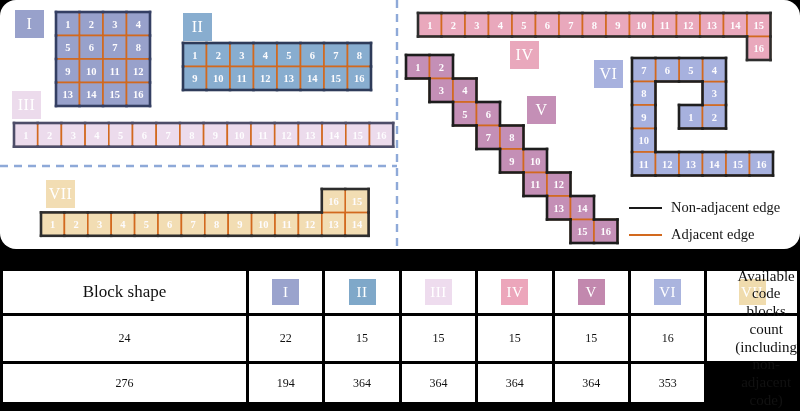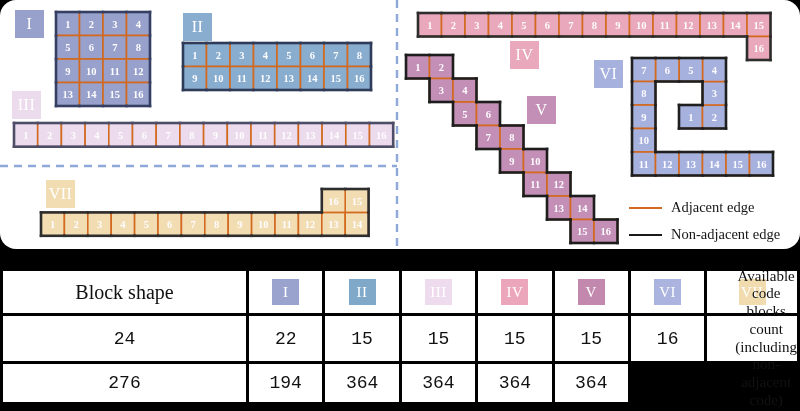--- a/index.html
+++ b/index.html
@@ -26,23 +26,23 @@
     position:absolute;left:0;top:268px;width:800px;height:137px;
     background:#000;display:grid;box-sizing:border-box;
     grid-template-columns:243px repeat(7,1fr);
     grid-template-rows:42px 45px 38px;
     gap:3px;padding:3px;
   }
   .t-cell{
     background:#fff;display:flex;align-items:center;justify-content:center;
     color:#111;text-align:center;flex-direction:column;
   }
-  .t-rowlabel{font-size:20px;}
+  .t-rowlabel{font-size:17px;}
   .t-rowlabel.small{font-size:15px;line-height:1.18;padding-left:28px;}
-  .t-num{font-size:18px;font-family:Liberation Mono, monospace;}
+  .t-num{font-size:12px;}
   .t-chip{
     width:27px;height:26px;display:flex;align-items:center;justify-content:center;
     color:#fff;font-size:15px;letter-spacing:0.5px;
   }
 </style>
 </head>
 <body>
 
 <div class="panel"></div>
 
@@ -498,26 +498,26 @@
       <text x="272.09999999999997" y="41.89999999999999" text-anchor="middle" font-size="10.5" font-weight="700" font-family="&quot;Liberation Serif&quot;,&quot;DejaVu Serif&quot;,serif" fill="#fdfcfe">12</text>
       <text x="295.49999999999994" y="41.89999999999999" text-anchor="middle" font-size="10.5" font-weight="700" font-family="&quot;Liberation Serif&quot;,&quot;DejaVu Serif&quot;,serif" fill="#fdfcfe">13</text>
       <text x="318.9" y="41.89999999999999" text-anchor="middle" font-size="10.5" font-weight="700" font-family="&quot;Liberation Serif&quot;,&quot;DejaVu Serif&quot;,serif" fill="#fdfcfe">14</text>
       <text x="318.9" y="18.5" text-anchor="middle" font-size="10.5" font-weight="700" font-family="&quot;Liberation Serif&quot;,&quot;DejaVu Serif&quot;,serif" fill="#fdfcfe">15</text>
       <text x="295.49999999999994" y="18.5" text-anchor="middle" font-size="10.5" font-weight="700" font-family="&quot;Liberation Serif&quot;,&quot;DejaVu Serif&quot;,serif" fill="#fdfcfe">16</text>
     </svg>
   </div>
 
 <div class="legend">
   <div class="legend-row">
+    <span class="legend-line" id="legend-line-1" style="border-top-color: rgb(26, 26, 26);"></span>
+    <span class="legend-label">Non-adjacent edge</span>
+  </div>
+  <div class="legend-row">
     <span class="legend-line" id="legend-line-0" style="border-top-color: rgb(210, 105, 30);"></span>
     <span class="legend-label">Adjacent edge</span>
-  </div>
-  <div class="legend-row">
-    <span class="legend-line" id="legend-line-1" style="border-top-color: rgb(26, 26, 26);"></span>
-    <span class="legend-label">Non-adjacent edge</span>
   </div>
 </div>
 
 <div id="table-grid">
     <div class="t-cell t-rowlabel">Block shape</div>
     <div class="t-cell ">
       <span class="t-chip" style="background: rgb(154, 163, 205);">I</span>
     </div>
     <div class="t-cell ">
       <span class="t-chip" style="background: rgb(127, 168, 201);">II</span>
@@ -547,13 +547,14 @@
     <div class="t-cell t-rowlabel small">
       <div>Available code blocks count</div>
       <div>(including non-adjacent code)</div>
     </div>
     <div class="t-cell t-num">276</div>
     <div class="t-cell t-num">194</div>
     <div class="t-cell t-num">364</div>
     <div class="t-cell t-num">364</div>
     <div class="t-cell t-num">364</div>
     <div class="t-cell t-num">364</div>
+    <div class="t-cell t-num">353</div>
   </div>
 
 </body></html>

